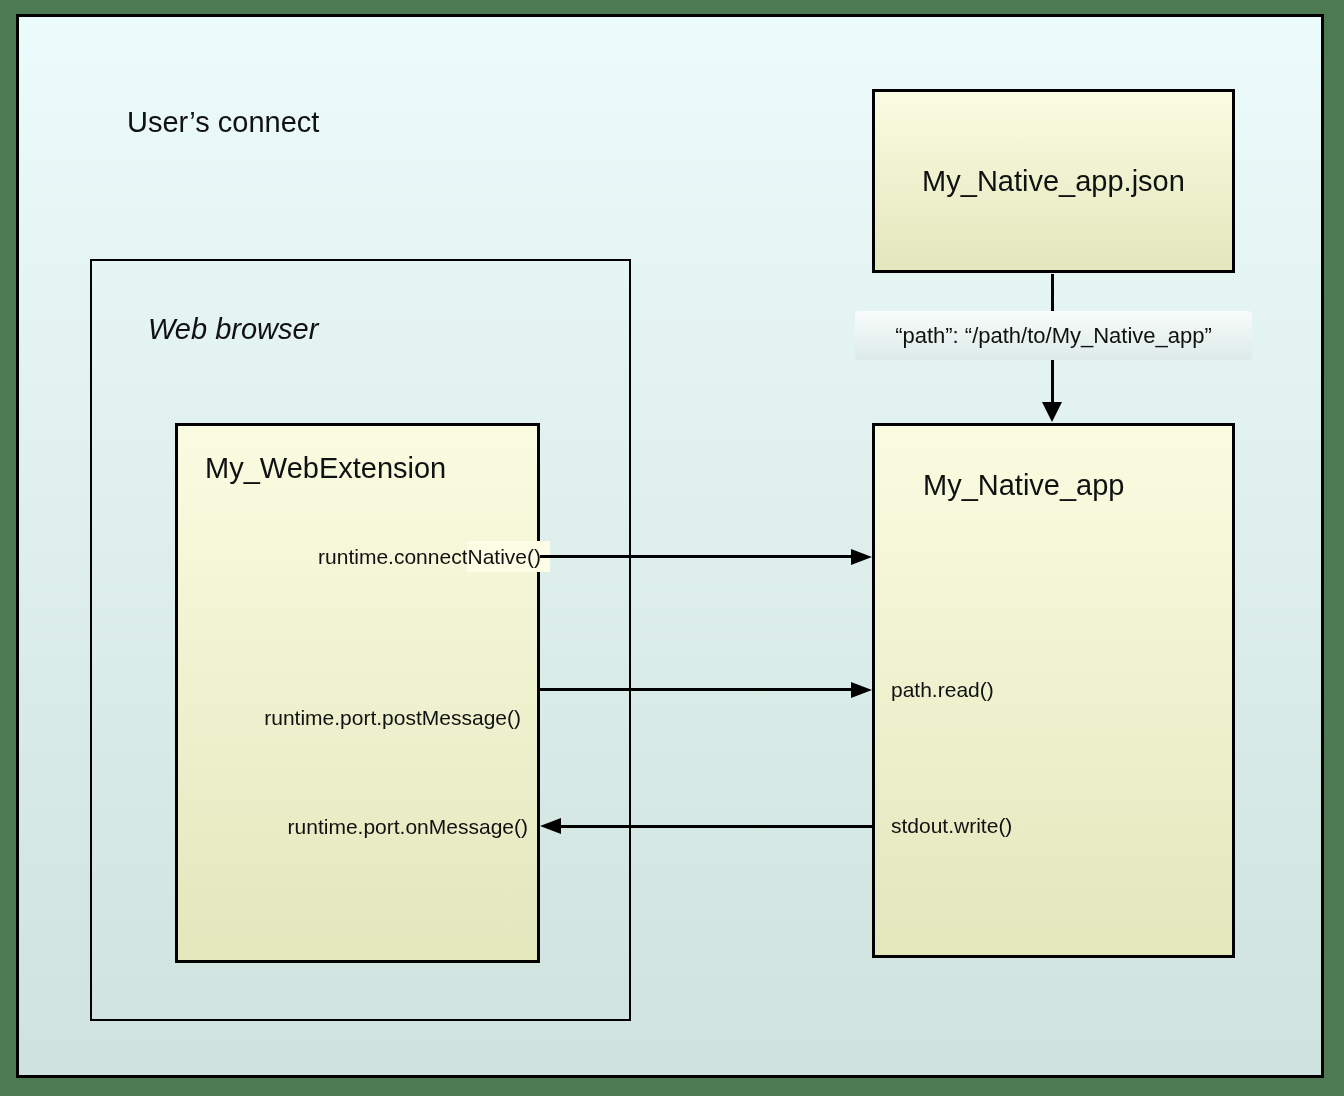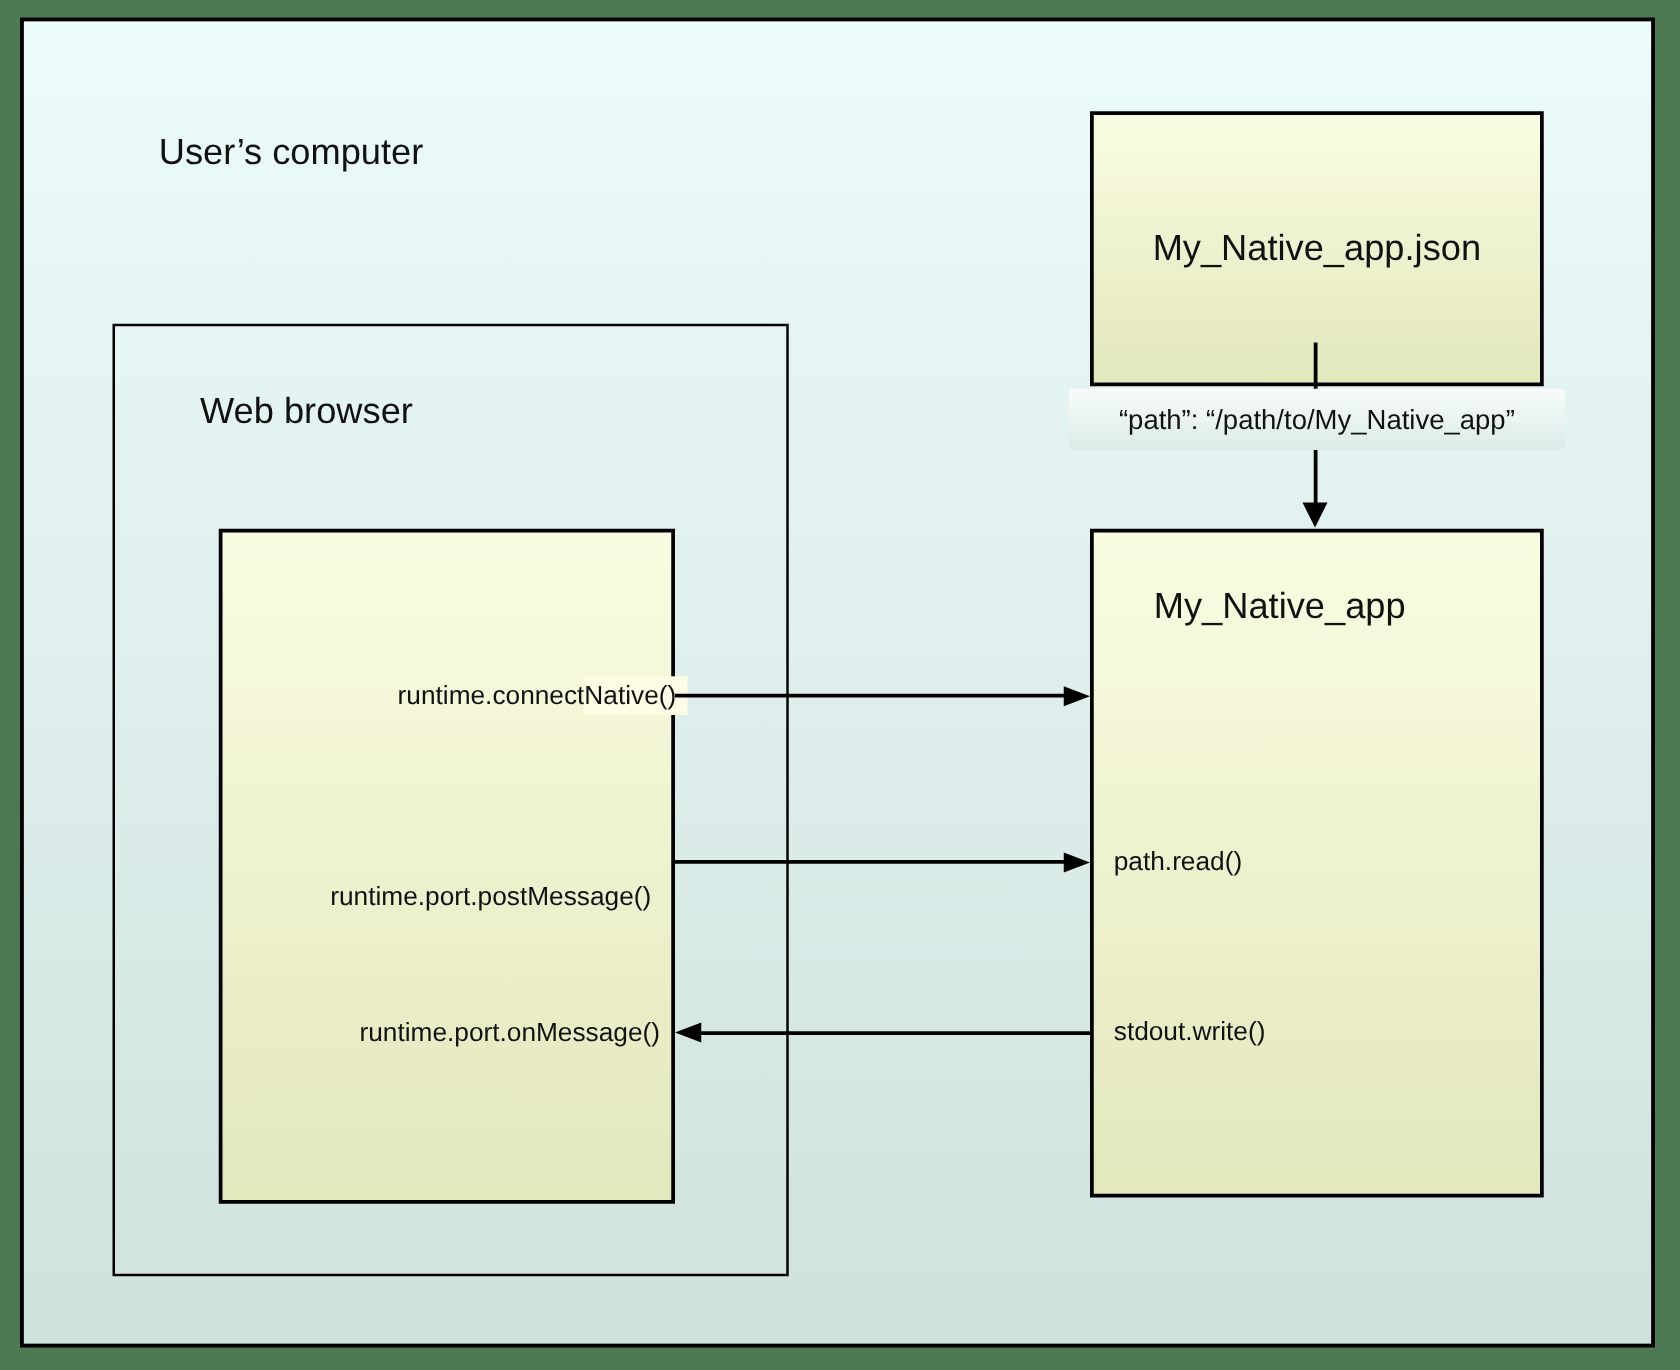--- a/index.html
+++ b/index.html
@@ -22,27 +22,27 @@
   .browser-box {
     left: 90px; top: 259px; width: 541px; height: 762px;
     border: 2px solid #000;
     background: transparent;
   }
   .yellow-box {
     border: 3px solid #000;
     background: linear-gradient(180deg, var(--box-yellow-top, #fafce1) 0%, var(--box-yellow-bottom, #e3e7bc) 100%);
   }
   .extension-box { left: 175px; top: 423px; width: 365px; height: 540px; }
-  .manifest-box  { left: 872px; top: 89px;  width: 363px; height: 220px;
+  .manifest-box  { left: 872px; top: 89px;  width: 363px; height: 184px;
                    display: flex; align-items: center; justify-content: center; }
   .native-box    { left: 872px; top: 423px; width: 363px; height: 535px; }
 
   .section-label { font-size: 29px; white-space: nowrap; }
   .users-computer-label { left: 127px; top: 106px; }
-  .web-browser-label    { left: 160px; top: 313px; }
+  .web-browser-label    { left: 148px; top: 313px; font-style: italic; }
 
   .box-title { font-size: 29px; white-space: nowrap; }
   .extension-title { left: 205px; top: 452px; }
   .native-title    { left: 923px; top: 453px; margin-top: 16px; }
   .manifest-title  { font-size: 29px; white-space: nowrap; }
 
   .method { font-size: 21px; line-height: 30px; height: 30px; white-space: nowrap; }
   .row-connect     { left: 175px; top: 542px; width: 375px; text-align: right; }
   .row-postmessage { left: 175px; top: 675px; width: 346px; text-align: right; margin-top: 28px; }
   .row-onmessage   { left: 175px; top: 812px; width: 353px; text-align: right; padding-left: 48px; }
@@ -79,34 +79,35 @@
     font-size: 22px;
     white-space: nowrap;
   }
 </style>
 </head>
 <body>
 
 <div class="stage">
 
   <div class="abs outer-box"></div>
-  <div class="abs section-label users-computer-label">User’s computer</div>
+  <div class="abs section-label users-computer-label">User’s connect</div>
 
   <div class="abs browser-box"></div>
   <div class="abs section-label web-browser-label">Web browser</div>
 
   <div class="abs yellow-box manifest-box">
     <div class="manifest-title">My_Native_app.json</div>
   </div>
 
   <div class="abs v-line connector-line"></div>
   <div class="abs head-down connector-head"></div>
   <div class="abs path-label">“path”: “/path/to/My_Native_app”</div>
 
   <div class="abs yellow-box extension-box"></div>
+  <div class="abs box-title extension-title">My_WebExtension</div>
 
   <div class="abs method row-connect">
     <span>runtime.connect</span><span class="hl">Native()</span>
   </div>
   <div class="abs method row-postmessage">runtime.port.postMessage()</div>
   <div class="abs method row-onmessage">runtime.port.onMessage()</div>
 
   <div class="abs yellow-box native-box"></div>
   <div class="abs box-title native-title">My_Native_app</div>
   <div class="abs method row-stdin">path.read()</div>

